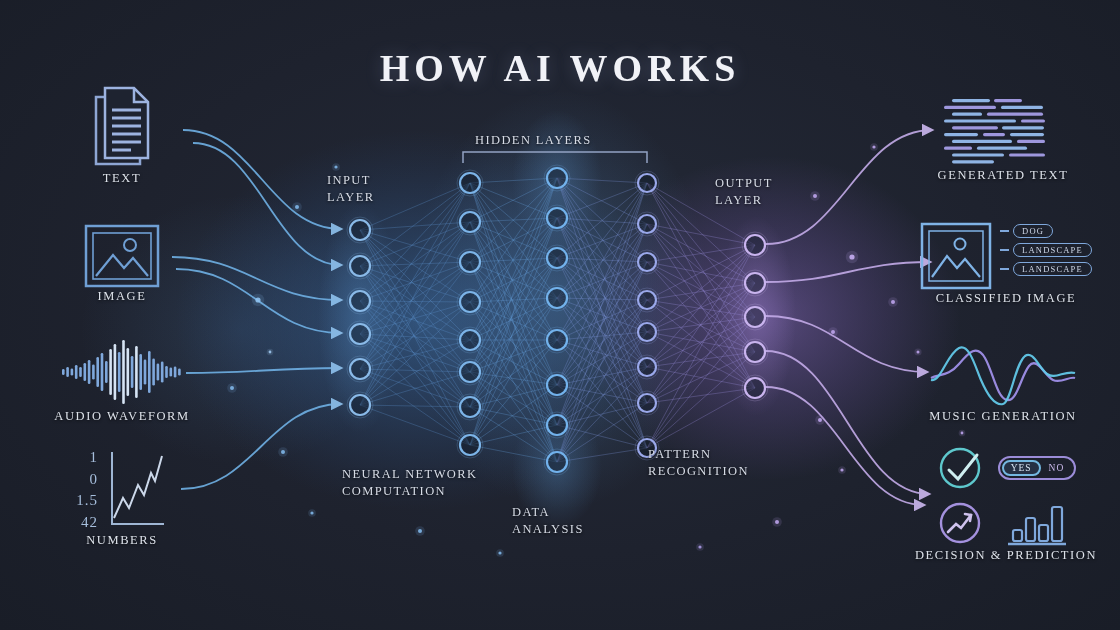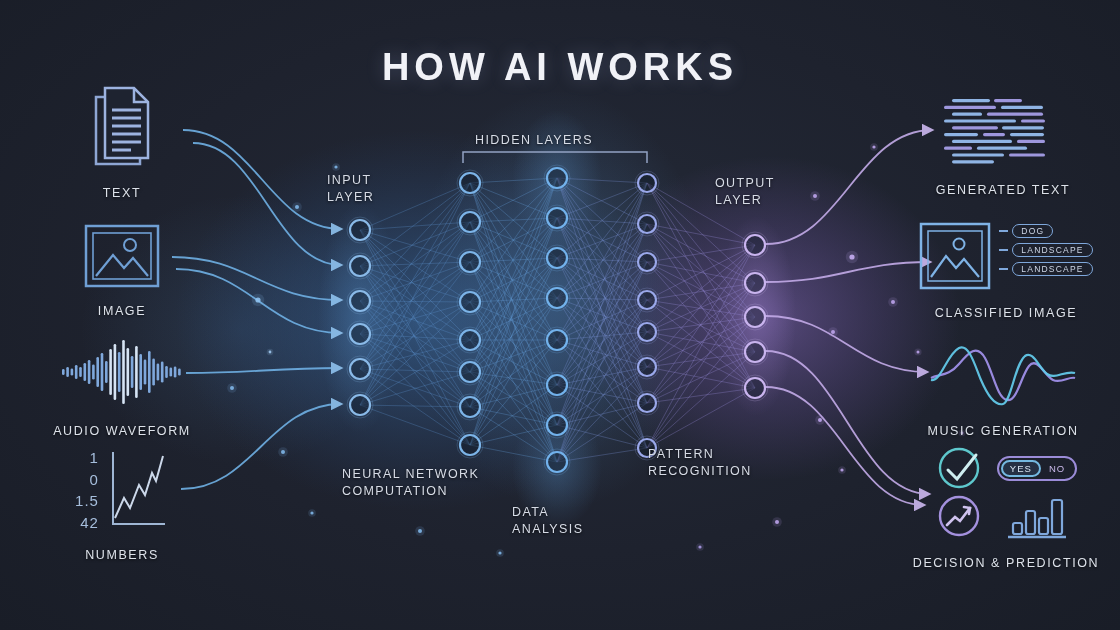--- a/index.html
+++ b/index.html
@@ -1,48 +1,48 @@
 <!DOCTYPE html>
 <html><head>
 <meta charset="utf-8">
 <style>
   html,body{margin:0;padding:0;background:#14171f;}
   .canvas{
     position:relative;width:1120px;height:630px;overflow:hidden;
     background:radial-gradient(ellipse at 50% 45%, #242a38 0%, #1e222e 55%, #191d27 100%);
-    font-family:Liberation Sans, sans-serif;color:#dce1ea;
+    font-family:Liberation Serif, serif;color:#dce1ea;
   }
   svg.netsvg{position:absolute;left:0;top:0;z-index:1;}
   .overlay{position:absolute;left:0;top:0;width:100%;height:100%;z-index:2;}
   .title{
     position:absolute;top:46px;left:0;width:100%;text-align:center;
     font-size:38px;font-weight:700;letter-spacing:5px;color:#f1f2f7;
     text-shadow:0 0 18px rgba(180,200,255,0.22);
   }
   .io-item{position:absolute;display:flex;flex-direction:column;align-items:center;}
   .io-label{
-    margin-top:16px;font-size:12.5px;font-weight:500;letter-spacing:1.6px;
+    margin-top:1px;font-size:12.5px;font-weight:500;letter-spacing:1.6px;
     color:#dde2ea;text-align:center;text-shadow:0 1px 3px rgba(0,0,0,0.7);white-space:nowrap;
   }
   .net-label{
     position:absolute;font-size:12.5px;font-weight:500;letter-spacing:1.4px;
     color:#d7dce6;text-align:left;line-height:1.35;text-shadow:0 1px 3px rgba(0,0,0,0.7);
   }
   .icon-svg{display:block;}
   
   .classified-row{display:flex;align-items:flex-start;gap:8px;}
   .tags-col{display:flex;flex-direction:column;gap:5px;margin-top:2px;}
   .tag-row{display:flex;align-items:center;gap:4px;}
   .tag-dash{width:9px;height:2px;background:#7fa8dc;flex:none;}
   .tag{
     border:1.5px solid #7fa8dc;border-radius:9px;padding:1px 8px;
     font-size:8.5px;letter-spacing:1.2px;color:#cdd6e6;white-space:nowrap;
   }
   
-  .decision-grid{display:grid;grid-template-columns:auto auto;gap:0 14px;align-items:center;justify-items:center;}
+  .decision-grid{display:grid;grid-template-columns:auto auto;gap:7px 14px;align-items:center;justify-items:center;}
   .yesno-pill{
     display:flex;align-items:center;border:2px solid #9b8cd8;border-radius:15px;
     padding:2px 6px 2px 2px;gap:4px;
   }
   .yes-chip{
     border:2px solid #74b8e0;border-radius:11px;padding:1px 7px;
     font-size:9.5px;letter-spacing:1px;color:#d8e4f2;background:rgba(90,150,220,0.14);
   }
   .no-chip{font-size:9.5px;letter-spacing:1px;color:#c9b9ea;padding:1px 4px;}
   .digits-col{

